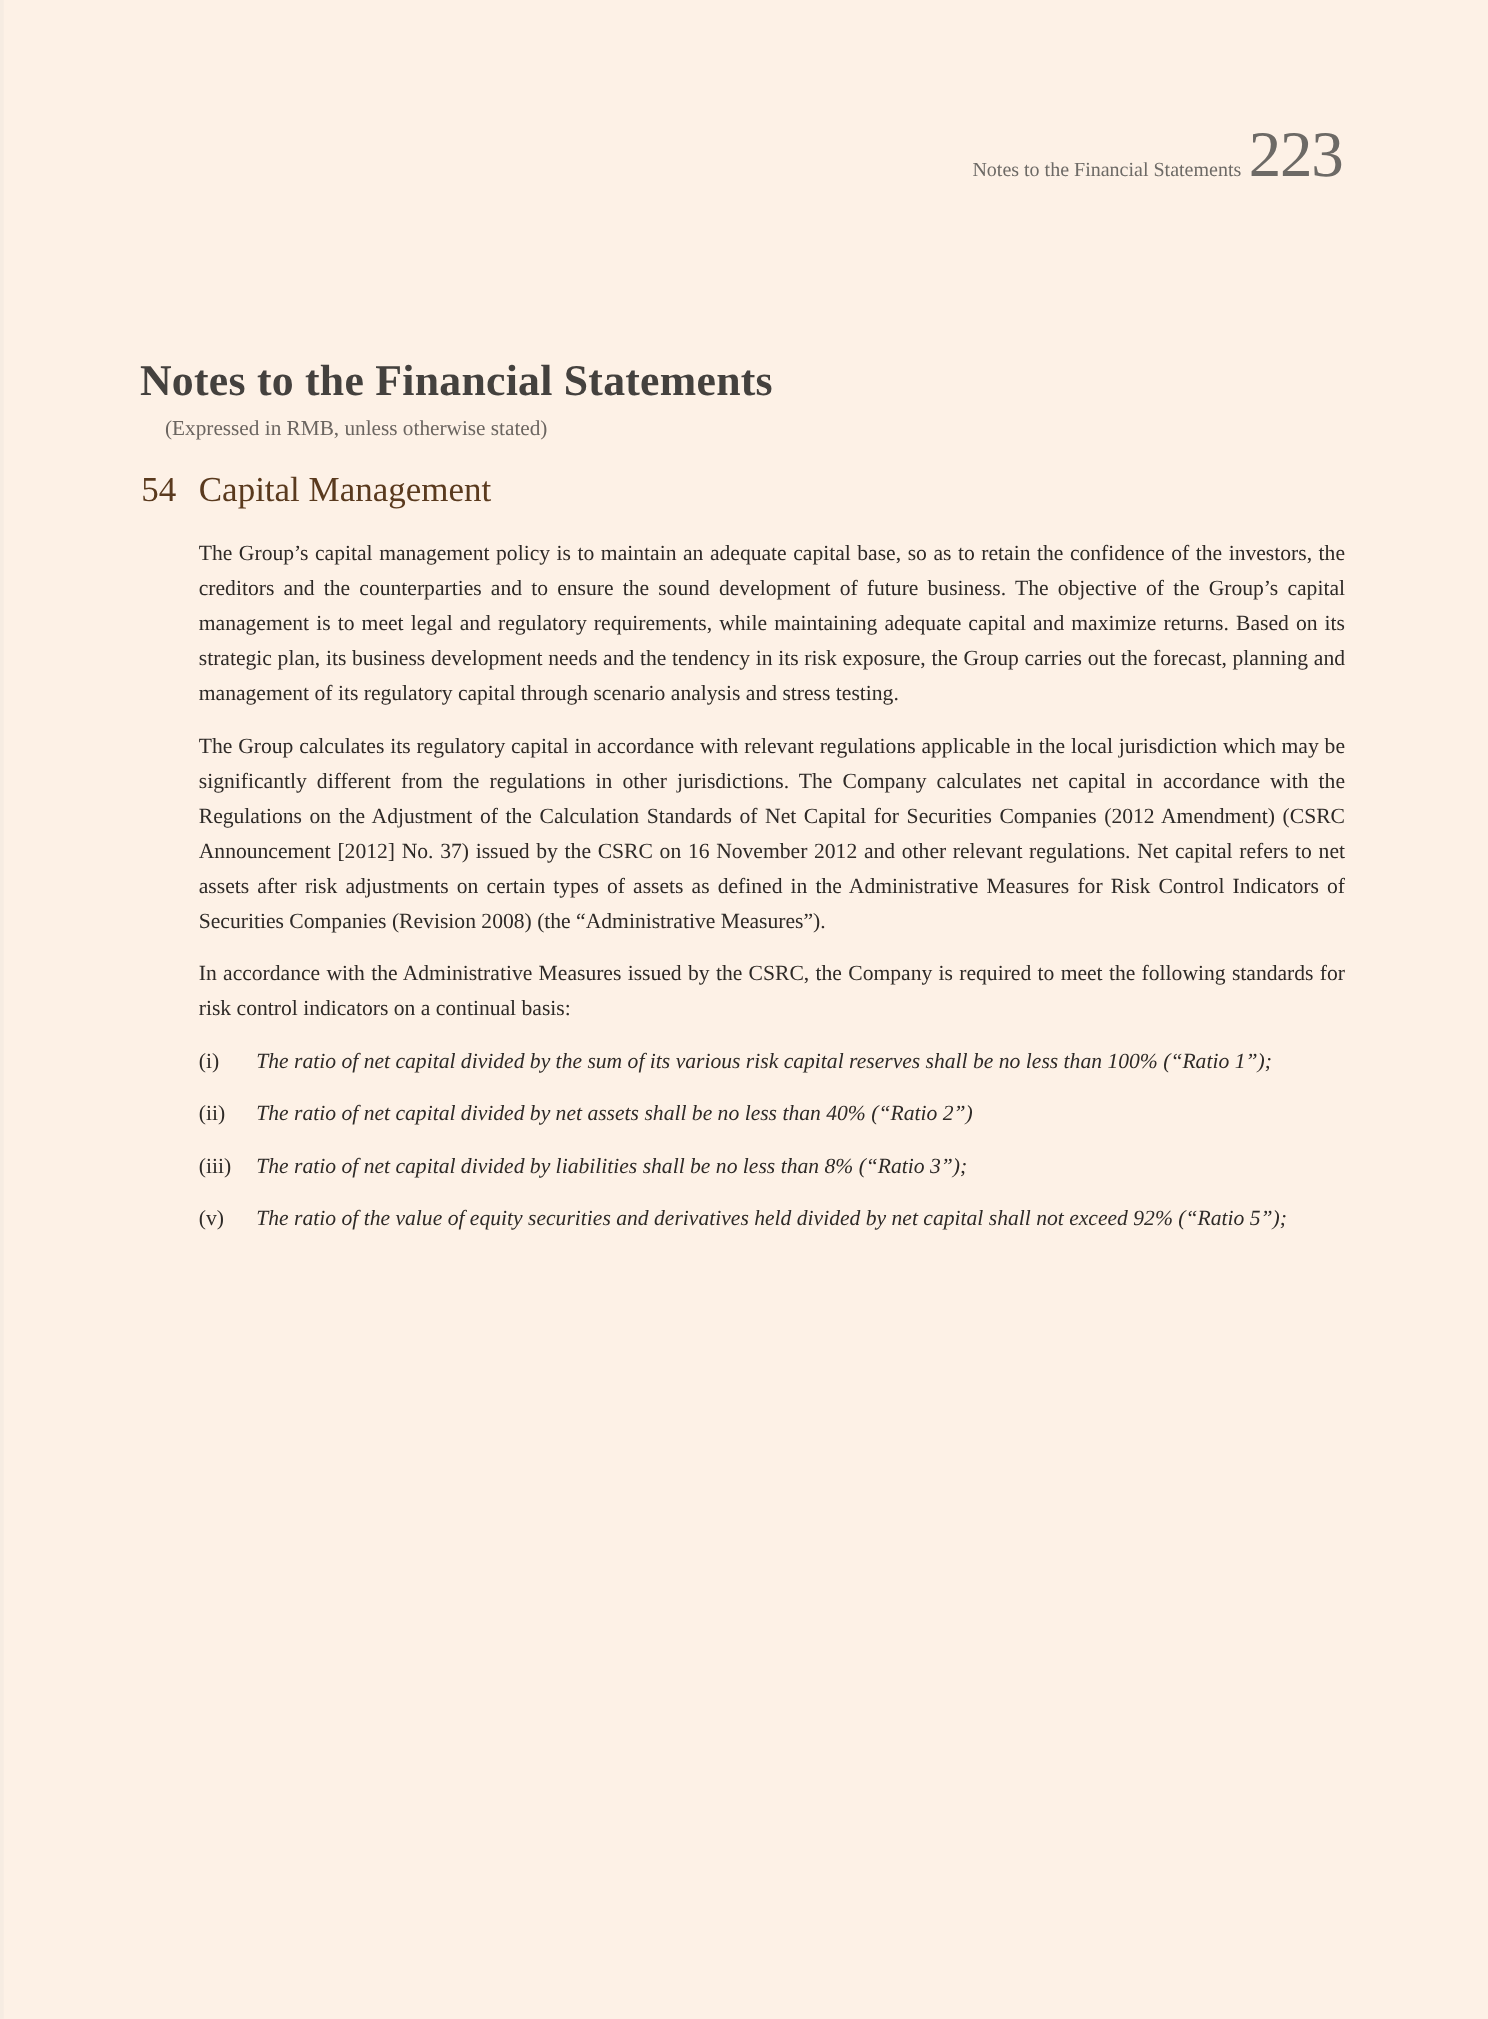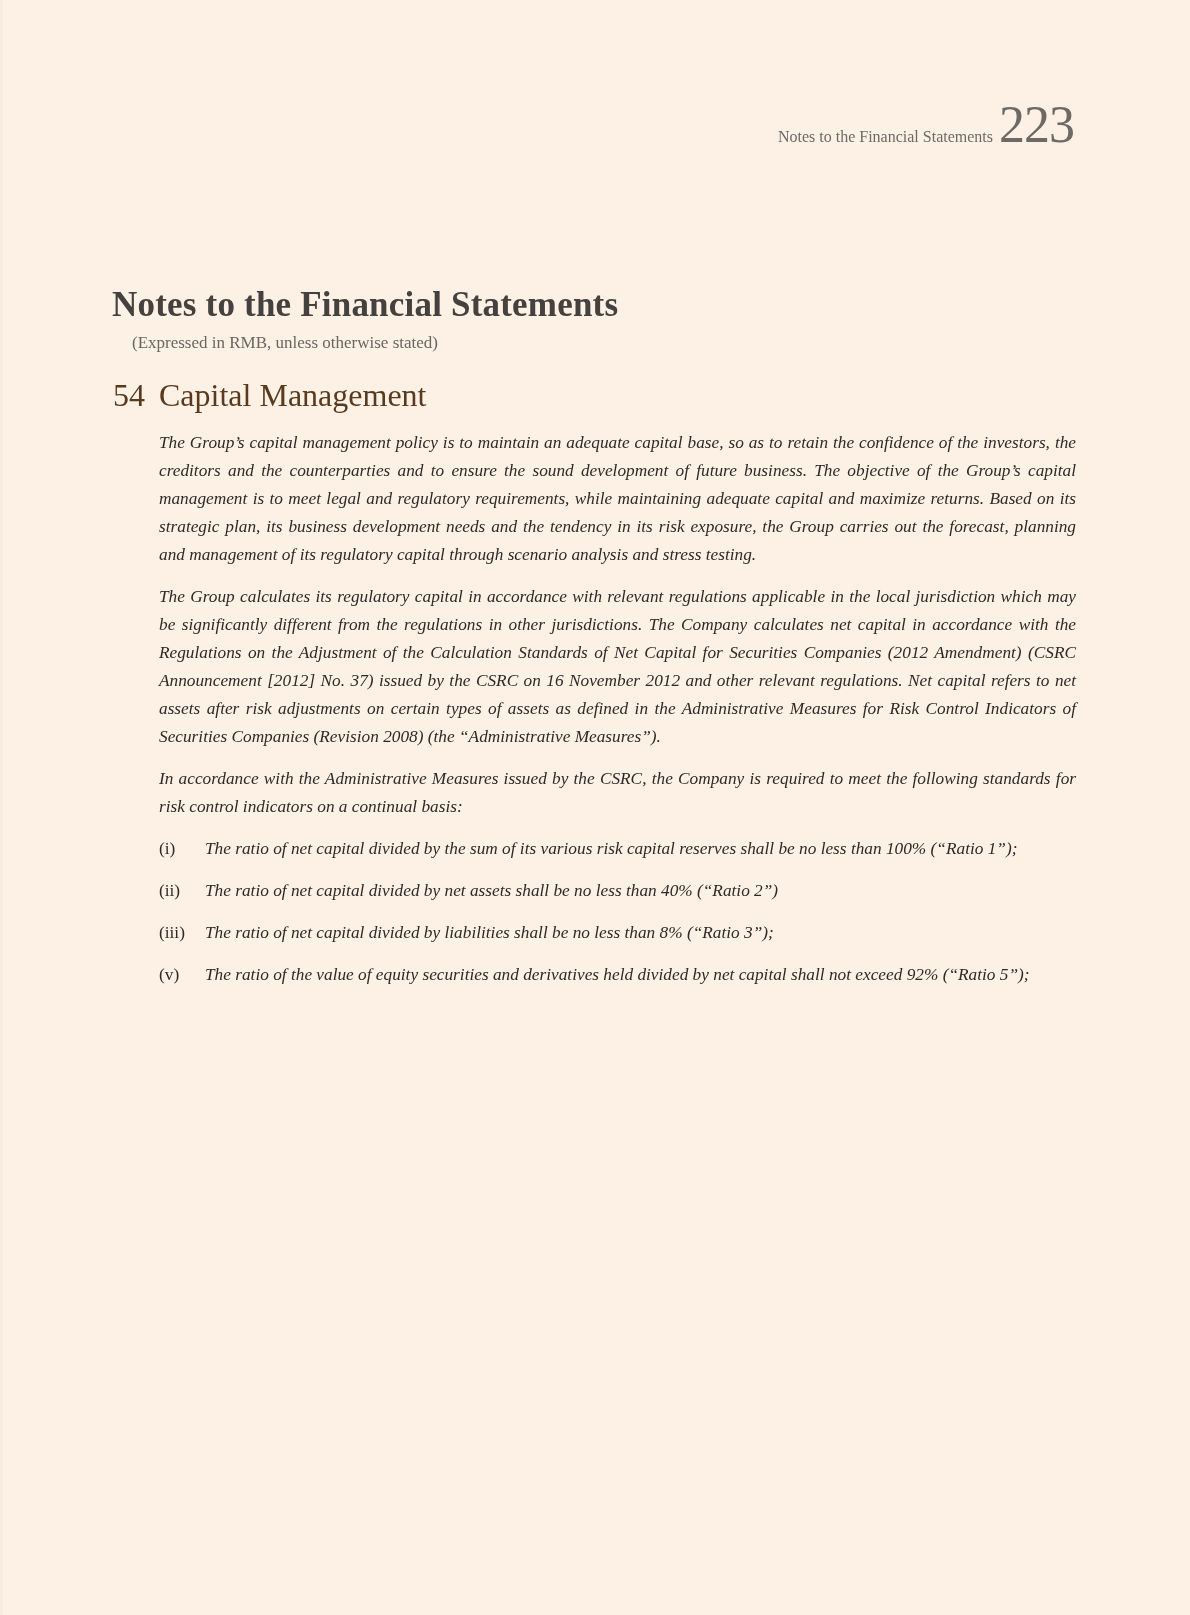--- a/index.html
+++ b/index.html
@@ -52,40 +52,39 @@
     top: 333px;
     font-size: 17px;
     color: #6b6560;
     white-space: nowrap;
     margin-left: 19px;
   }
   .section-heading {
     position: absolute;
     left: 113px;
     top: 377px;
-    font-size: 32px;
+    font-size: 28px;
     color: #5a3a1e;
     margin: 0;
     font-weight: normal;
     white-space: nowrap;
   }
   .section-heading .num { display: inline-block; width: 46px; }
   .content {
     position: absolute;
     left: 159px;
     top: 429px;
     width: 917px;
     font-size: 17.3px;
     line-height: 28px;
     color: #2e2a27;
   }
   .content p {
     margin: 0 0 14px 0;
     text-align: justify;
-    font-style: italic;
   }
   .ratio-list { margin: 0; padding: 0; list-style: none; }
   .ratio-list li {
     display: flex;
     margin: 0 0 14px 0;
   }
   .ratio-list .label {
     flex: 0 0 46px;
   }
   .ratio-list .text {

